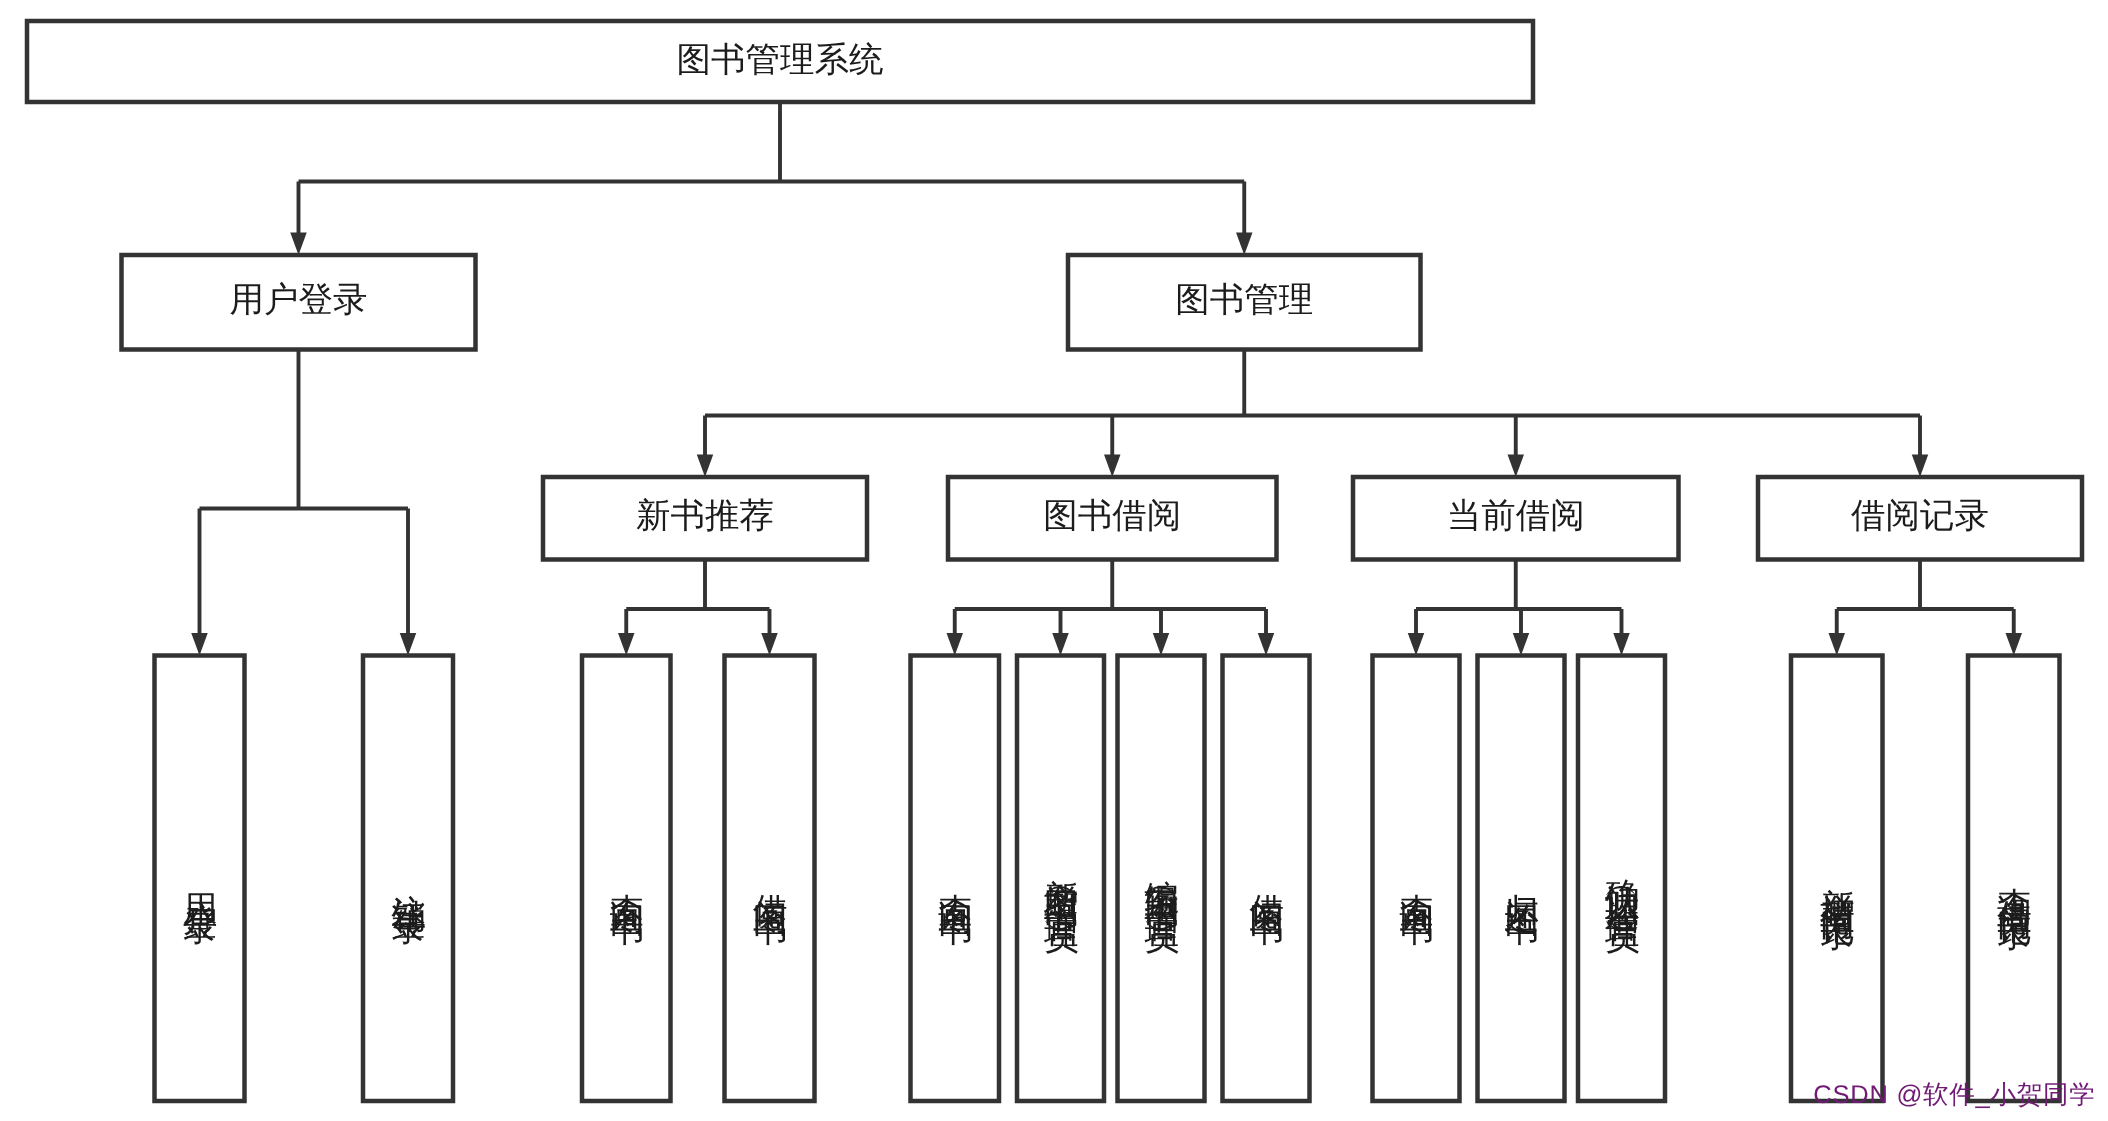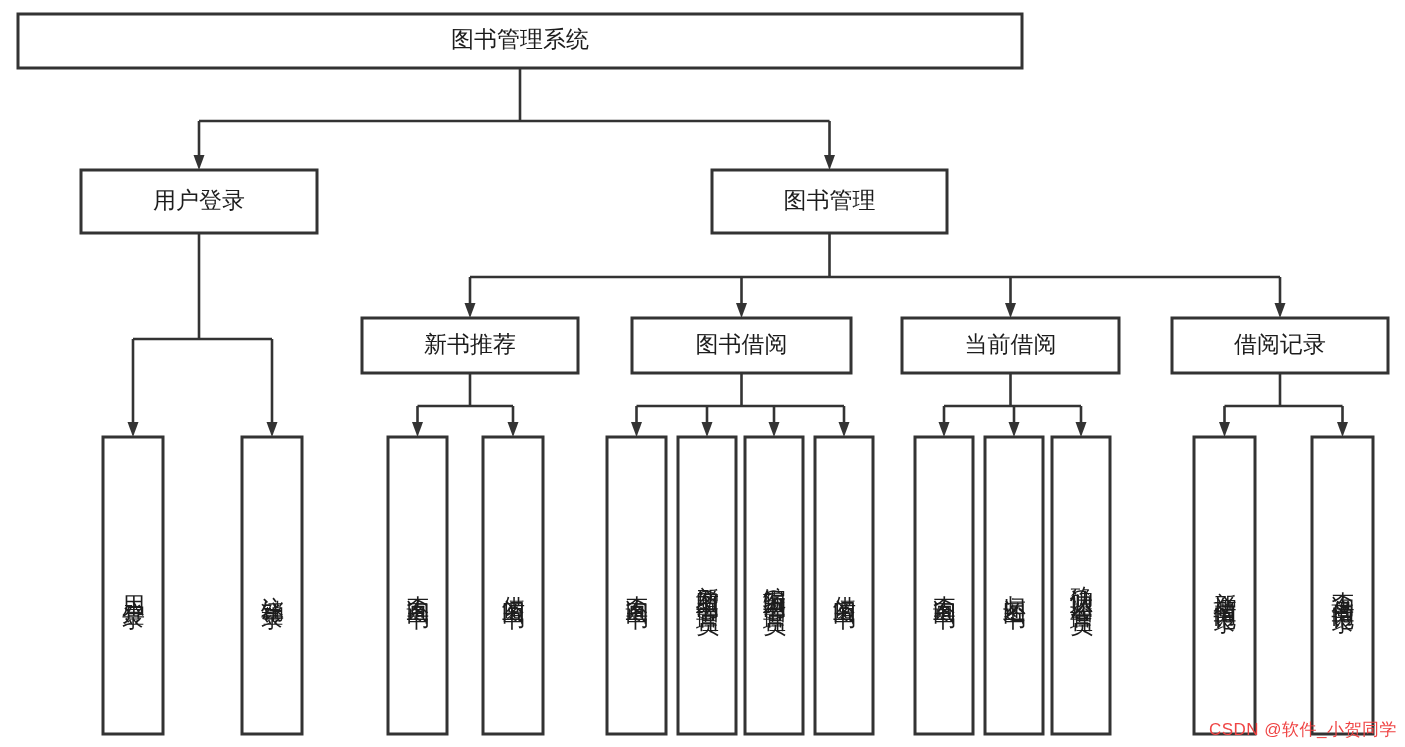--- a/index.html
+++ b/index.html
@@ -58,21 +58,21 @@
     letter-spacing: 4px;
     dominant-baseline: central;
     text-anchor: middle;
   }
   .watermark {
     position: absolute;
     right: 8px;
     bottom: 6px;
     font-family: "Liberation Sans", "DejaVu Sans", sans-serif;
     font-size: 17px;
-    color: #ef4444;
+    color: #701a75;
     white-space: nowrap;
     letter-spacing: 0.5px;
   }
 </style>
 </head>
 <body>
 
 <div id="diagram-root">
   <svg class="flow" viewBox="0 0 1405 747" xmlns="http://www.w3.org/2000/svg">
 

